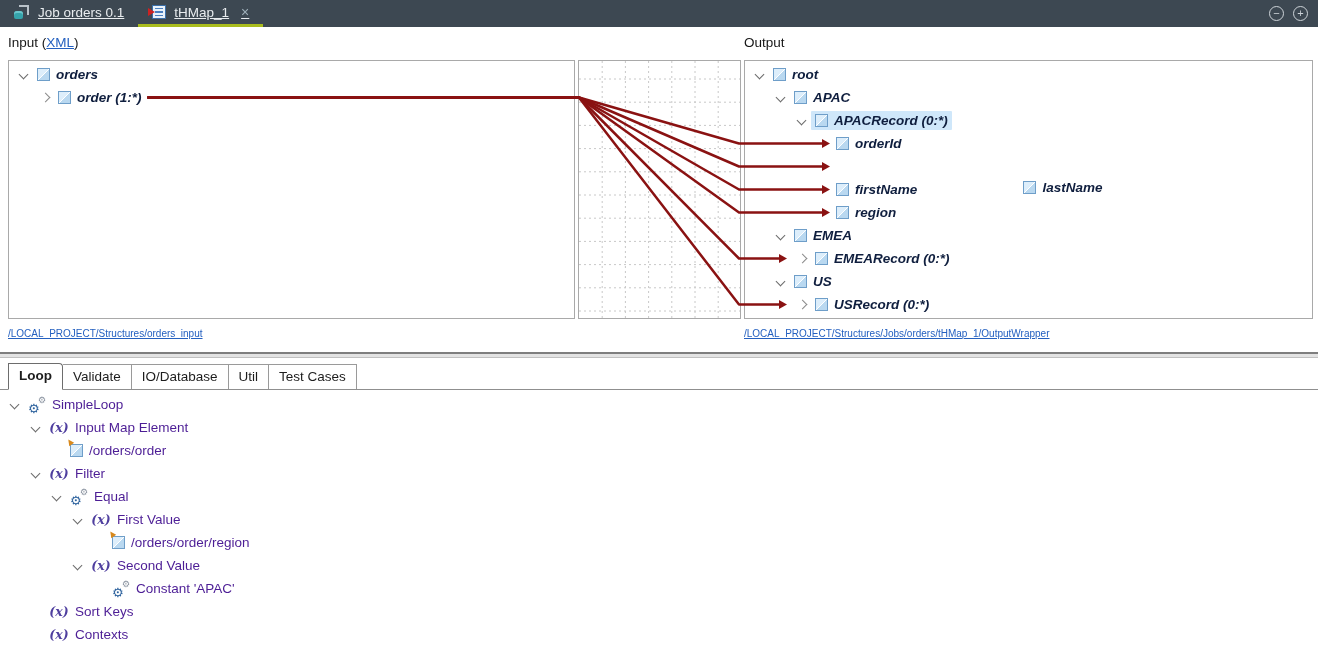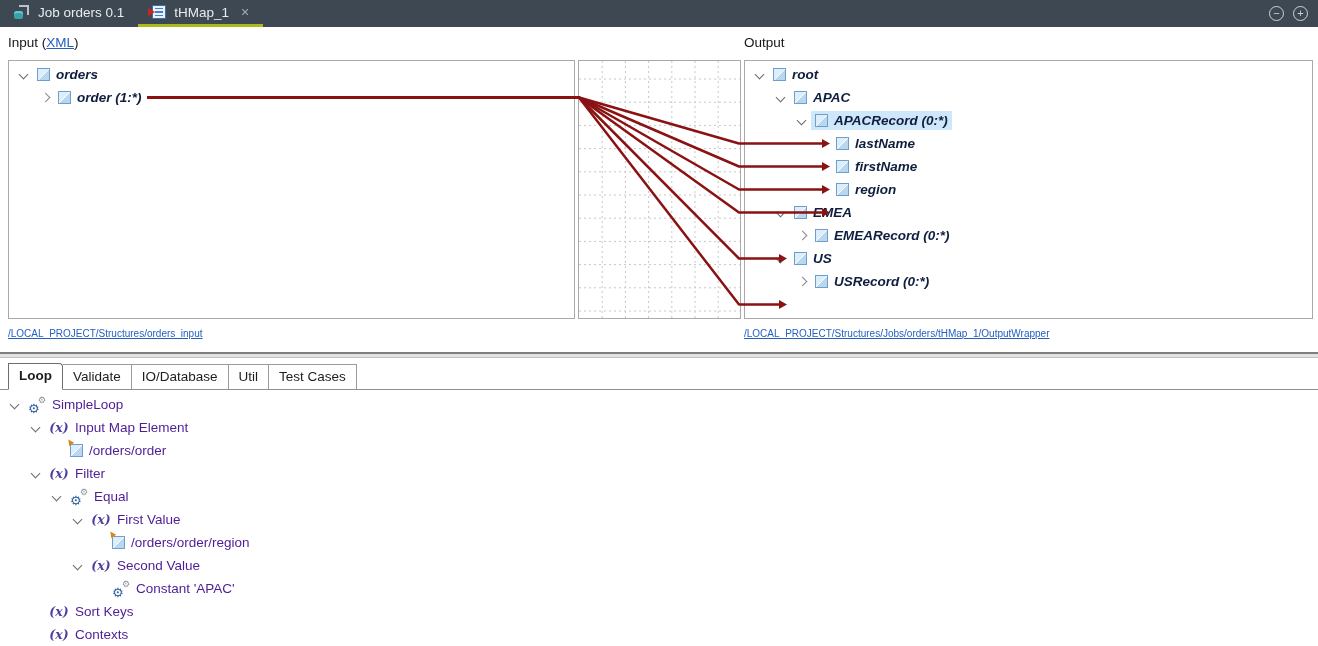--- a/index.html
+++ b/index.html
@@ -3,21 +3,21 @@
 <meta charset="utf-8">
 <style>
   html,body{margin:0;padding:0;background:#fff;width:1318px;height:646px;overflow:hidden;
     font-family:"Liberation Sans","DejaVu Sans",sans-serif;-webkit-font-smoothing:antialiased;}
   *{box-sizing:border-box;}
 
   
   .topbar{position:absolute;top:0;left:0;width:1318px;height:27px;background:#3d4852;
     display:flex;align-items:stretch;color:#e8ecef;}
   .ttab{display:flex;align-items:center;gap:8px;padding:0 14px;font-size:13.5px;
-    border-bottom:3px solid transparent;cursor:default;}
+    border-bottom:3px solid transparent;cursor:default;text-decoration:underline;}
   .ttab.active{border-bottom-color:#a9bc1d;}
   .ttab .tclose{color:#9fb0ba;font-size:14px;margin-left:4px;}
   .tspacer{flex:1;}
   .wctrls{display:flex;align-items:center;gap:9px;padding-right:10px;}
   .circle{width:15px;height:15px;border:1.4px solid #cdd3d8;border-radius:50%;
     display:flex;align-items:center;justify-content:center;color:#cdd3d8;
     font-size:11px;line-height:1;}
 
   .job-icon{position:relative;width:16px;height:14px;display:inline-block;flex:none;}
   .job-icon::after{content:"";position:absolute;right:1px;top:0;width:8px;height:8px;
@@ -174,20 +174,27 @@
           <span class="chev open"></span>
           <span class="core sel">
             <span class="el-icon"></span>
             <span class="tlabel">APACRecord (0:*)</span>
           </span>
         </div>
         <div class="trow" style="padding-left: 69px;">
           <span class="chev none"></span>
           <span class="core">
             <span class="el-icon"></span>
+            <span class="tlabel">orderId</span>
+          </span>
+        </div>
+        <div class="trow" style="padding-left: 69px; flex-direction: column;">
+          <span class="chev none"></span>
+          <span class="core">
+            <span class="el-icon"></span>
             <span class="tlabel">lastName</span>
           </span>
         </div>
         <div class="trow" style="padding-left: 69px; align-items: center;">
           <span class="chev none"></span>
           <span class="core">
             <span class="el-icon"></span>
             <span class="tlabel">firstName</span>
           </span>
         </div>

